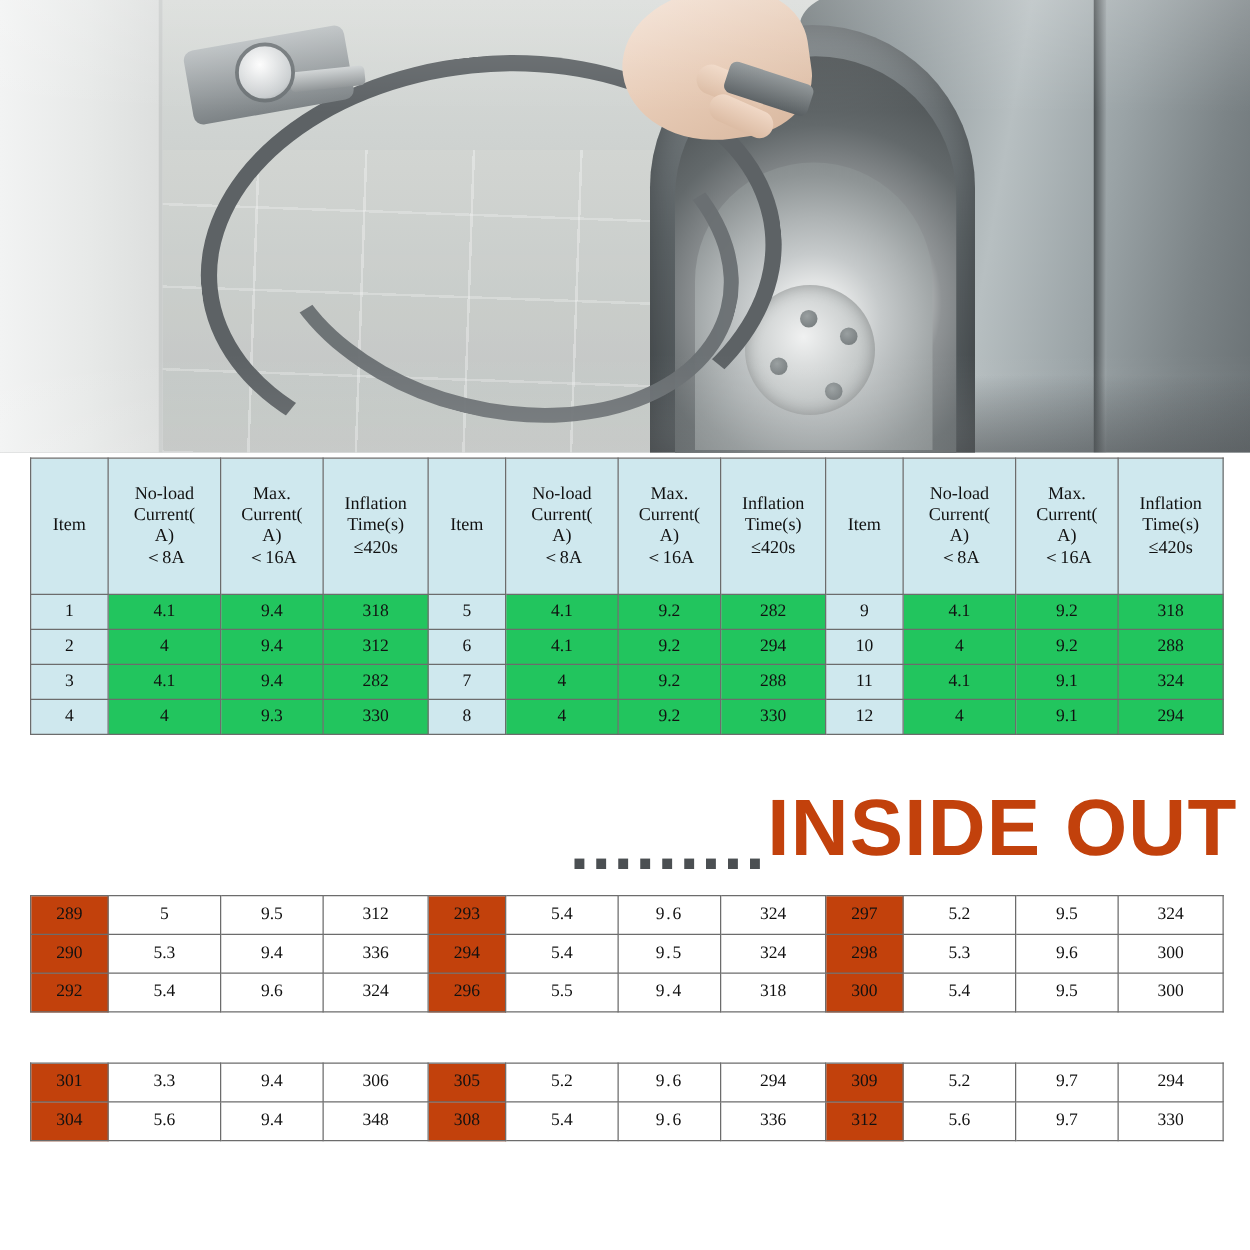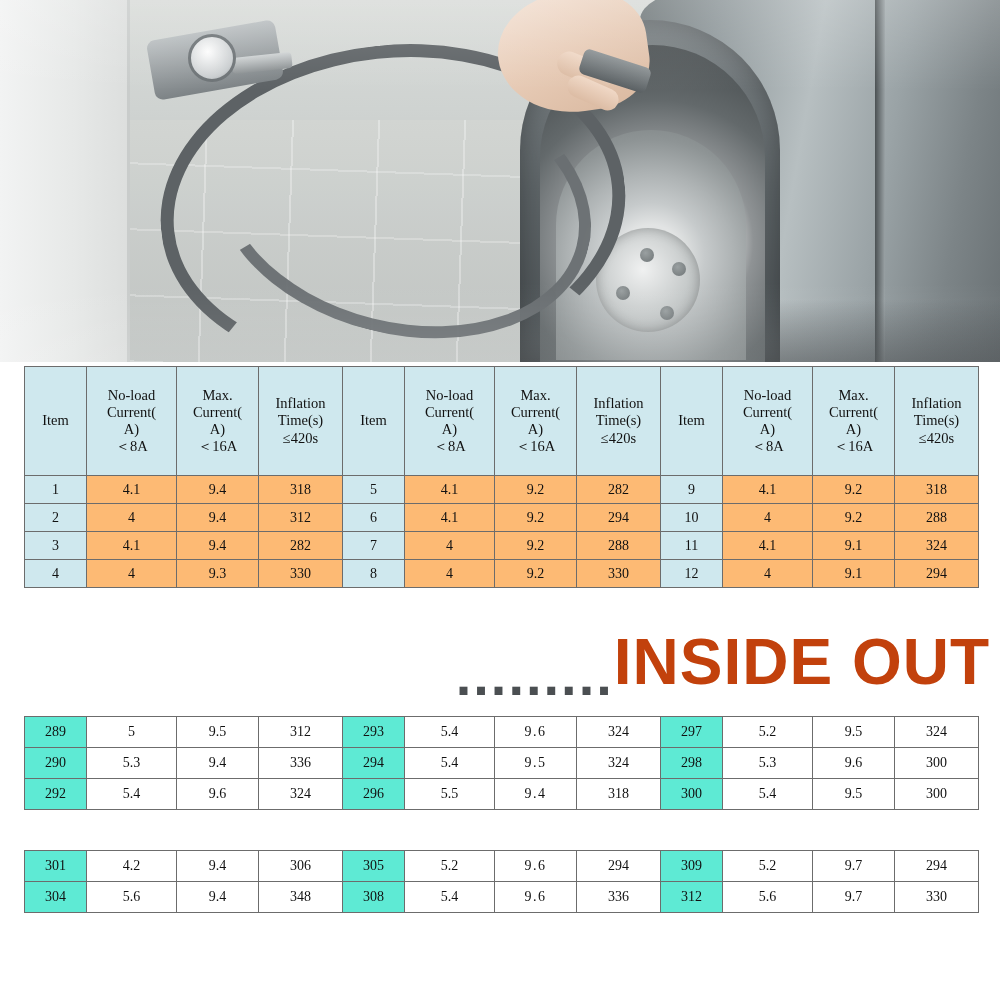--- a/index.html
+++ b/index.html
@@ -174,21 +174,21 @@
   }
   table.spec td, table.spec th {
     border: 1px solid #6c6c6c;
     text-align: center;
     vertical-align: middle;
     font-size: 14px;
     color: #111;
     font-family: "Liberation Serif", serif;
     padding: 0;
     height: 27px;
-    background: #fdba74;
+    background: #22c55e;
   }
   table.spec thead th {
     background: #cfe8ee;
     font-size: 14.5px;
     line-height: 1.18;
     height: 104px;
     font-weight: normal;
     padding: 2px 3px;
   }
   table.spec td.item {
@@ -242,21 +242,21 @@
   table.plain td {
     border: 1px solid #6c6c6c;
     text-align: center;
     vertical-align: middle;
     font-size: 14px;
     height: 28px;
     color: #111;
     font-family: "Liberation Serif", serif;
     background: #ffffff;
   }
-  table.plain td.item { background: #5eead4; }
+  table.plain td.item { background: #c2410c; }
   .spaced { letter-spacing: 1.5px; }
 </style>
 </head>
 <body>
 
 <div id="photo">
   <div class="ph-ground"></div>
   <div class="ph-tiles"></div>
   <div class="ph-leftwall"></div>
 
@@ -506,21 +506,21 @@
         <col class="c-mx">
         <col class="c-inf">
       <col class="c-item">
         <col class="c-nl">
         <col class="c-mx">
         <col class="c-inf">
     </colgroup>
     <tbody>
       <tr>
         <td class="item">301</td>
-        <td>4.2</td>
+        <td>3.3</td>
         <td>9.4</td>
         <td>306</td>
         <td class="item">305</td>
         <td>5.2</td>
         <td class="spaced">9.6</td>
         <td>294</td>
         <td class="item">309</td>
         <td>5.2</td>
         <td>9.7</td>
         <td>294</td>

